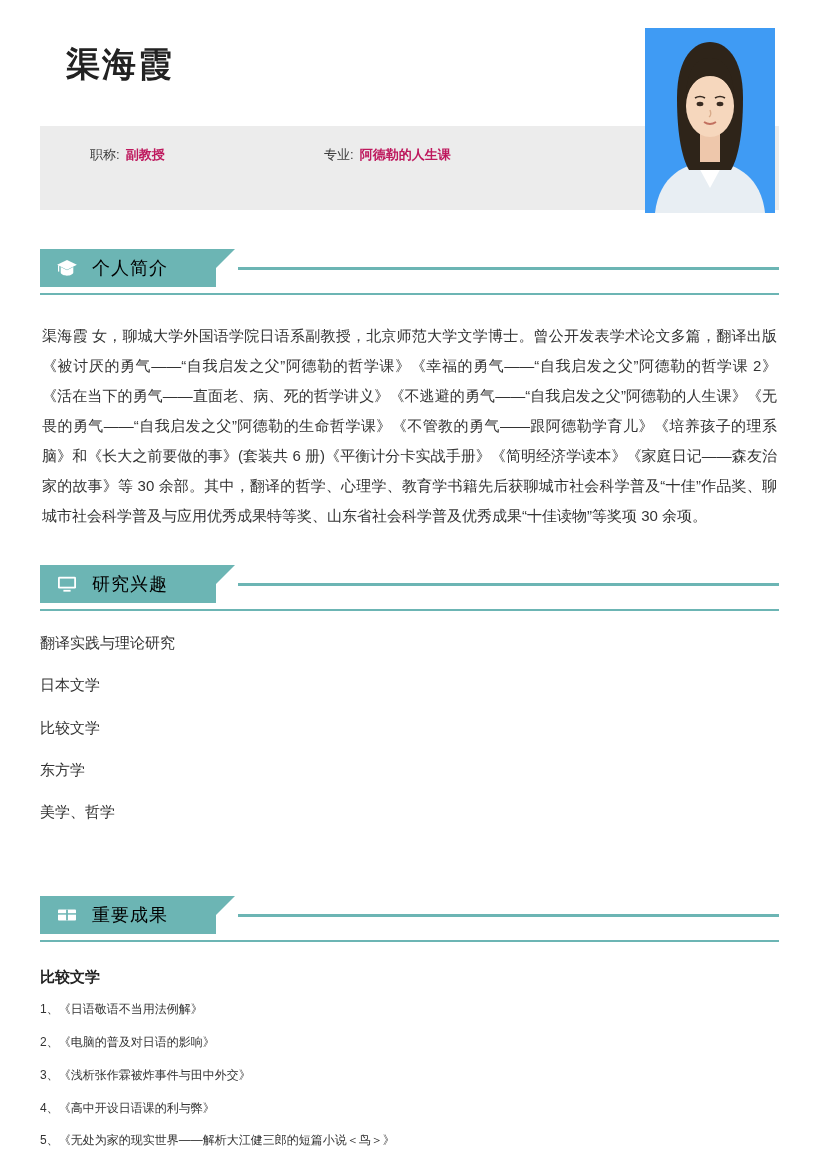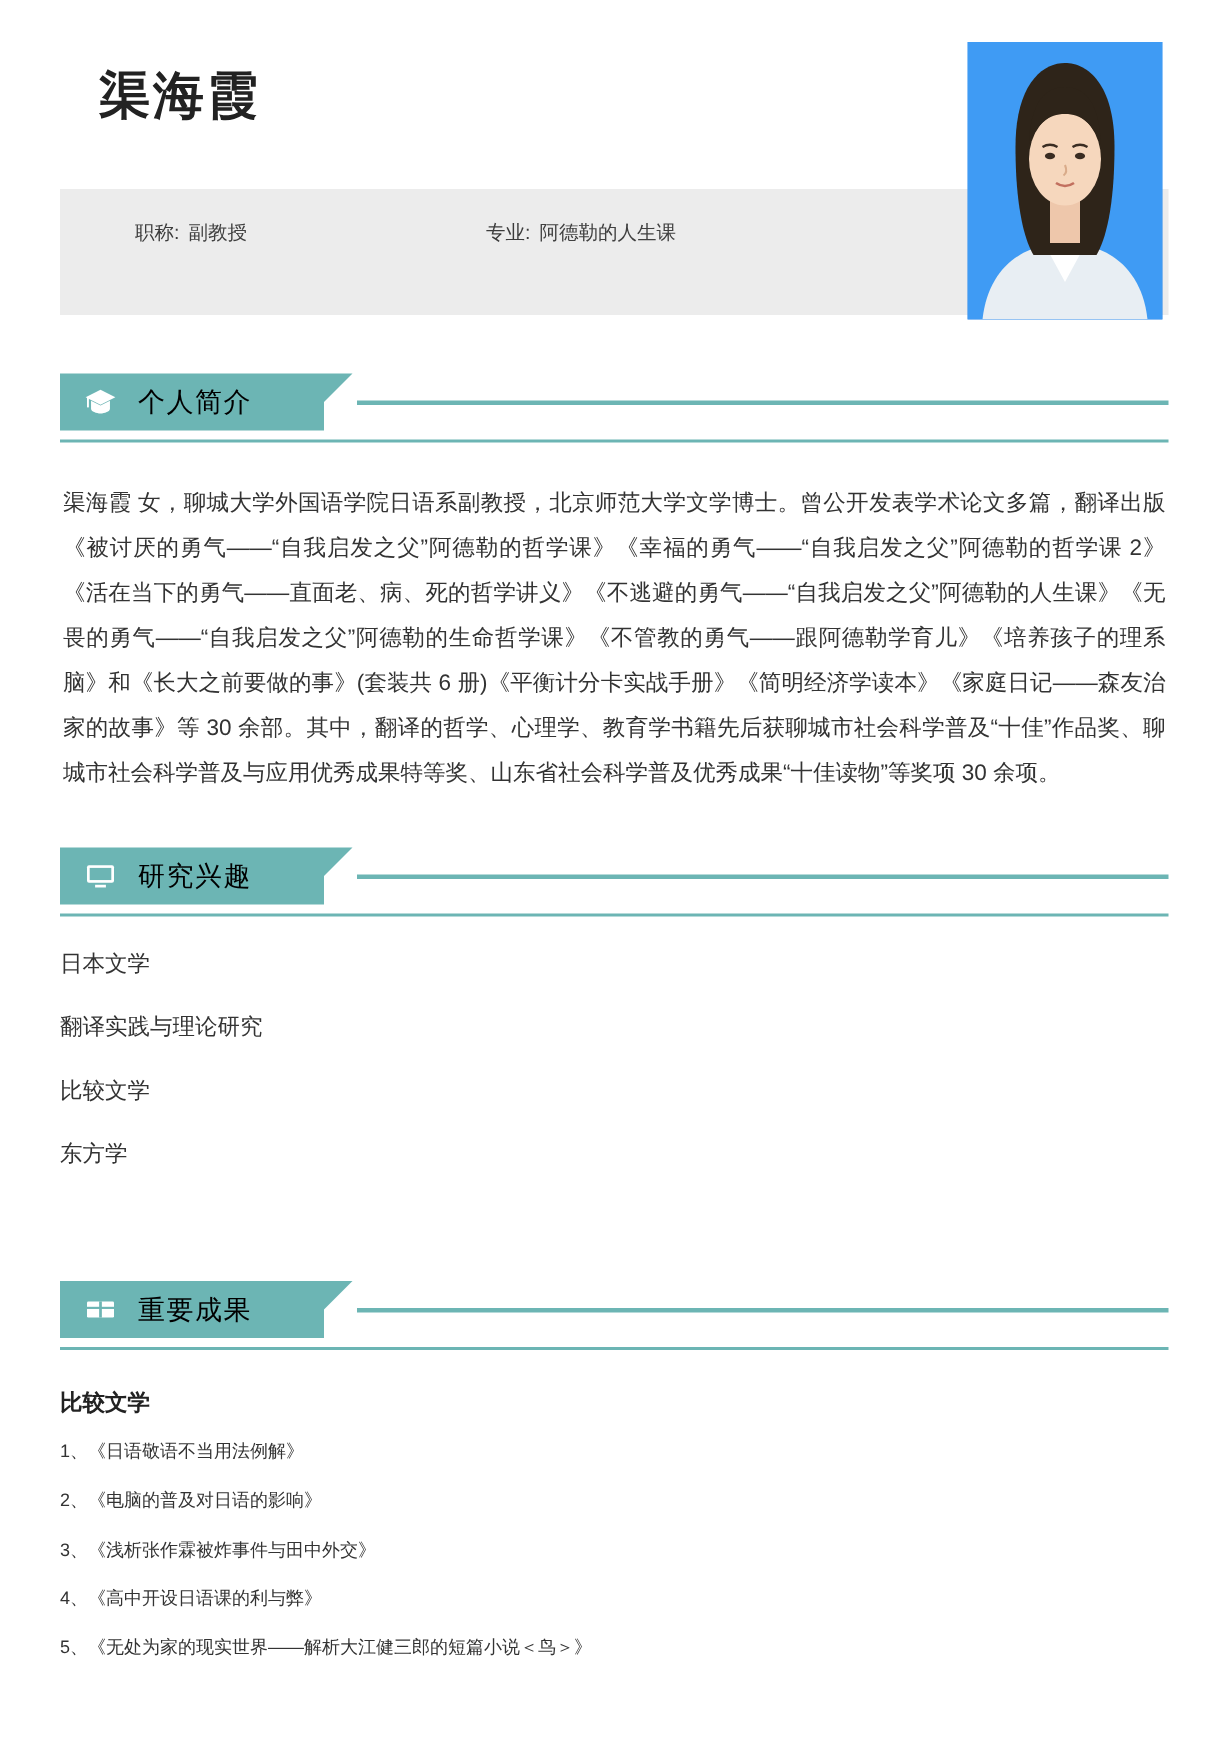--- a/index.html
+++ b/index.html
@@ -60,21 +60,22 @@
     color: #444444;
   }
   .info-cell.col1 { width: 280px; padding-left: 50px; box-sizing: border-box; }
   .info-cell.col2 { padding-left: 4px; }
   .info-label {
     color: #3b3b3b;
     margin-right: 6px;
     white-space: nowrap;
   }
   .info-value {
-    color: #404040;
+    color: #be185d;
+    font-weight: bold;
   }
   .photo {
     position: absolute;
     right: 44px;
     top: 28px;
     width: 130px;
     height: 185px;
     background: linear-gradient(180deg, #3f9bf4 0%, #2f8ae8 100%);
     overflow: hidden;
   }
@@ -254,24 +255,25 @@
             <rect x="4" y="4" width="16" height="9" fill="#6cb5b4"></rect>
             <rect x="8" y="16.5" width="8" height="2" fill="#ffffff"></rect>
           </svg>
         </span>
         <span class="banner-title">研究兴趣</span>
       </div>
       <div class="banner-rule"></div>
     </div>
     <div class="underline"></div>
     <ul class="interest-list">
+      <li>翻译实践与理论研究</li>
       <li>日本文学</li>
-      <li>翻译实践与理论研究</li>
       <li>比较文学</li>
       <li>东方学</li>
+      <li>美学、哲学</li>
     </ul>
   </div>
 
   <div class="sec-gap"></div>
 
   <div class="section">
     <div class="banner">
       <div class="banner-bg">
         <span class="banner-icon">
           <svg width="22" height="18" viewBox="0 0 24 20" xmlns="http://www.w3.org/2000/svg">

